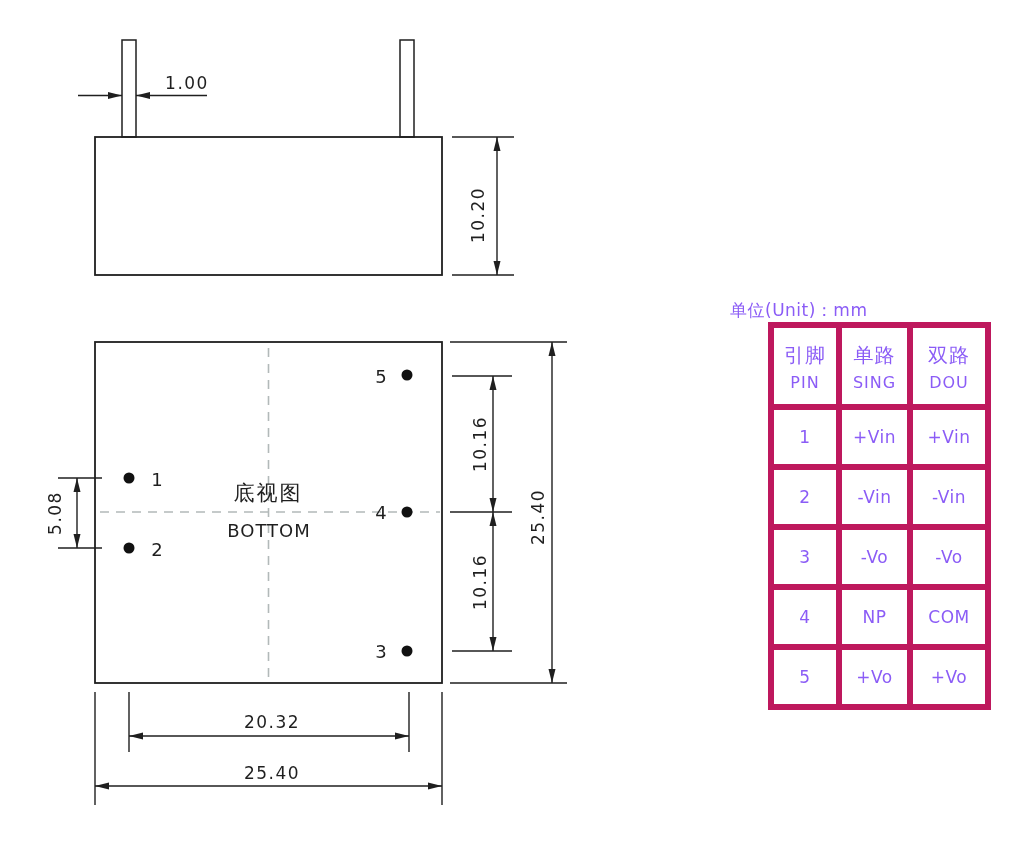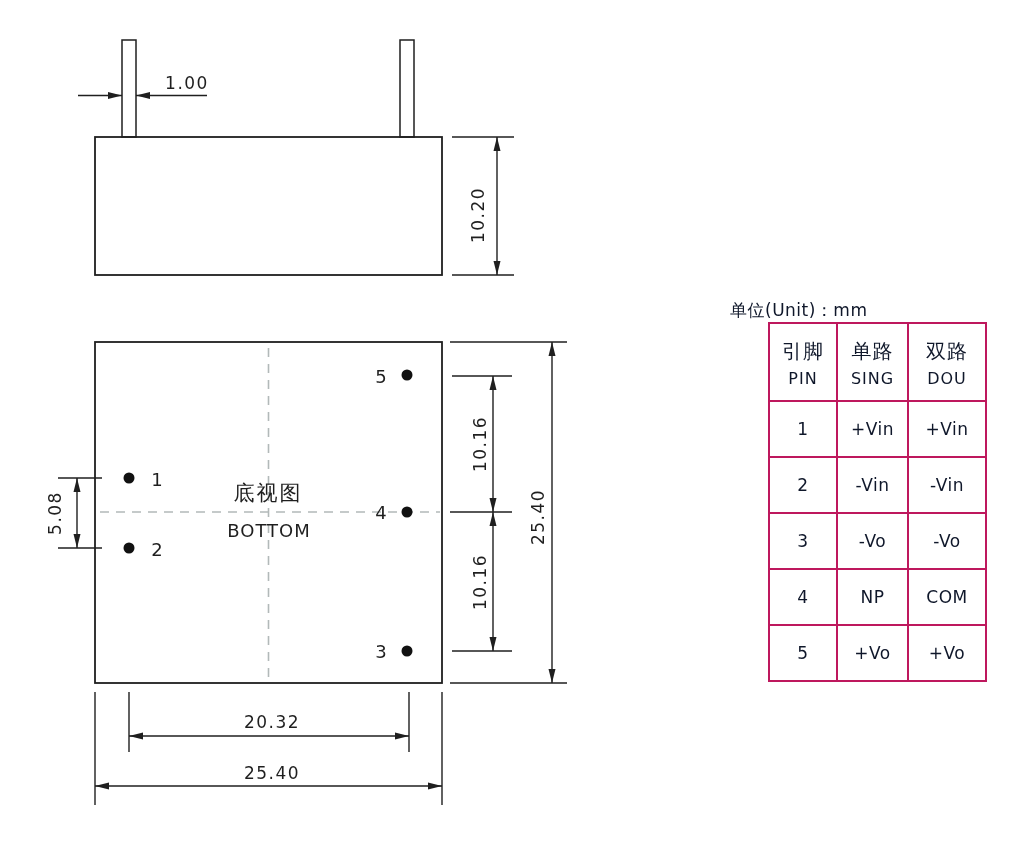--- a/index.html
+++ b/index.html
@@ -2,21 +2,21 @@
 <html><head>
 <meta charset="utf-8">
 <style>
   html, body { margin: 0; padding: 0; background: #ffffff; }
   #stage {
     position: relative;
     width: 1028px;
     height: 843px;
     background: #ffffff;
     font-family: "DejaVu Sans", sans-serif;
-    color: #0f172a;
+    color: #8b5cf6;
     overflow: hidden;
   }
   #drawing { position: absolute; left: 0; top: 0; }
 
   
   .dim-text {
     font-family: "DejaVu Sans", sans-serif;
     font-size: 17px;
     letter-spacing: 1.5px;
     fill: #1f1f1f;
@@ -49,21 +49,21 @@
     white-space: nowrap;
   }
   table.pin-table {
     position: absolute;
     left: 768px;
     top: 322px;
     border-collapse: collapse;
     table-layout: fixed;
   }
   table.pin-table td, table.pin-table th {
-    border: 2px solid #be185d;
+    border: 6px solid #be185d;
     text-align: center;
     vertical-align: middle;
     padding: 2px;
     font-weight: normal;
   }
   table.pin-table th { height: 72px; }
   table.pin-table td { height: 50px; font-size: 17px; letter-spacing: 0.5px; }
   .th-cn { display: block; font-size: 20px; letter-spacing: 1px; line-height: 30px; margin-top: 4px; }
   .th-en { display: block; font-size: 16px; letter-spacing: 1px; line-height: 26px; }
   .col-pin { width: 68px; }

